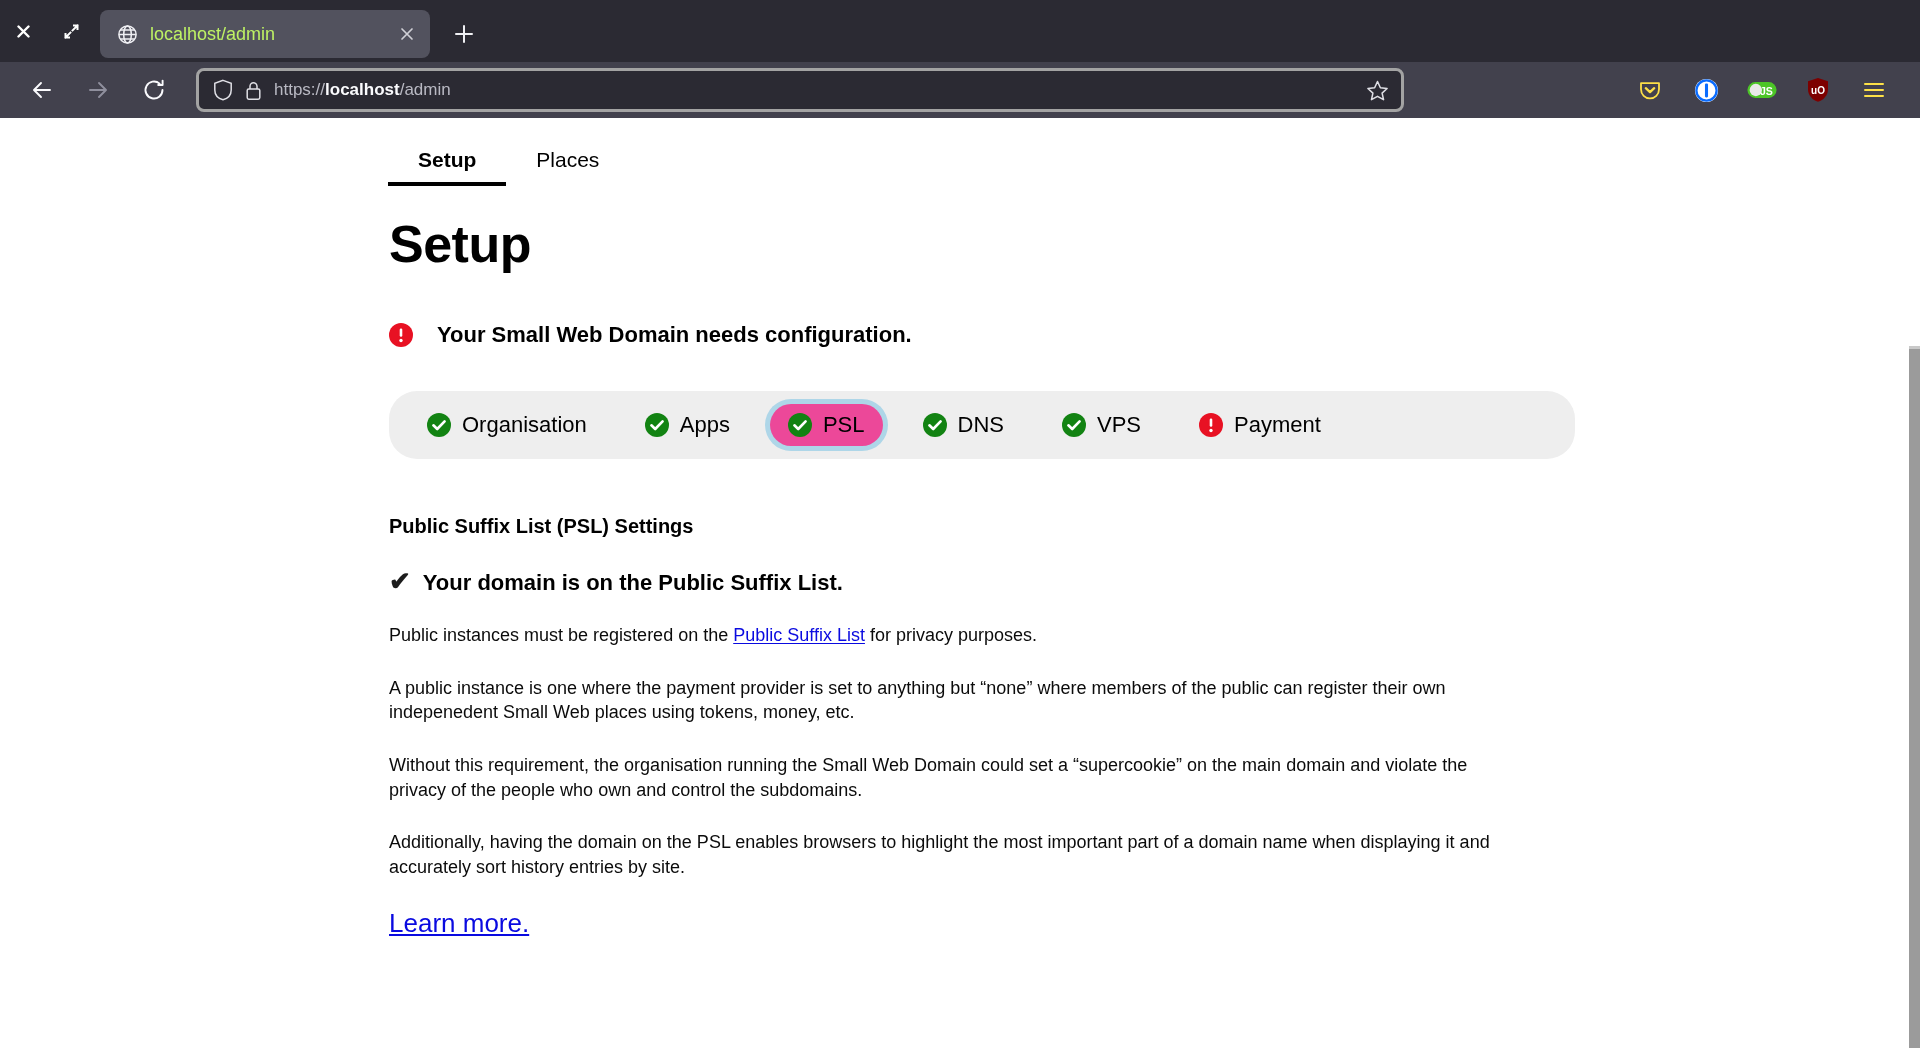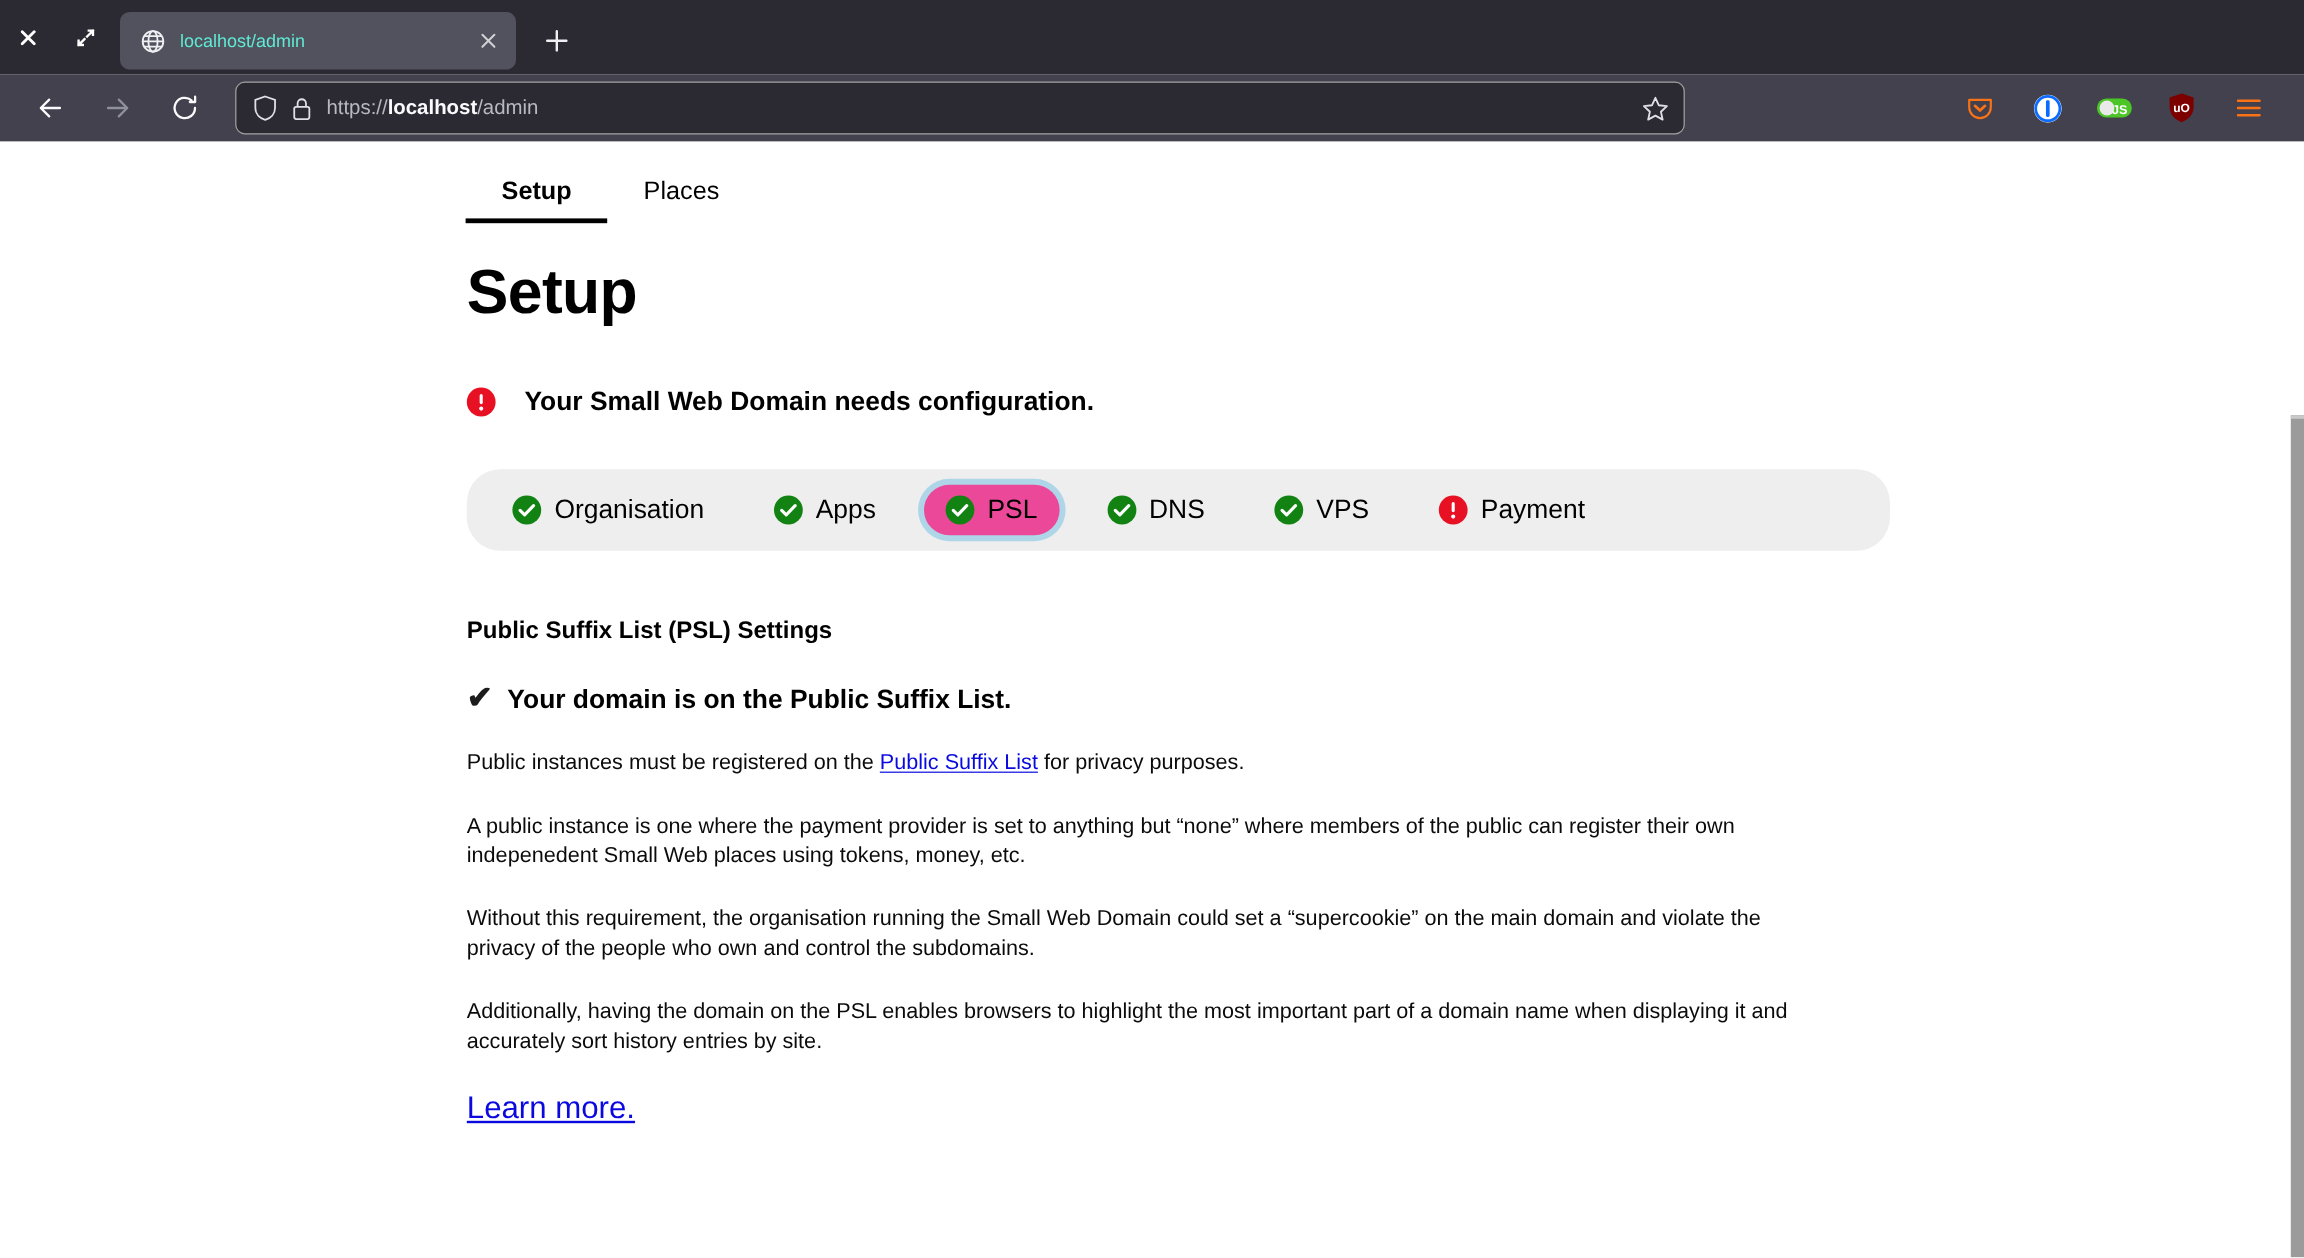--- a/index.html
+++ b/index.html
@@ -64,22 +64,22 @@
     box-sizing: border-box;
     gap: 12px;
   }
   .tab-favicon {
     width: 22px; height: 22px;
     color: #f0f0f4;
     flex: 0 0 auto;
     display: flex; align-items: center; justify-content: center;
   }
   .tab-title {
-    color: #5eead4;
-    font-size: 15px;
+    color: #bef264;
+    font-size: 18px;
     flex: 1 1 auto;
     white-space: nowrap;
     overflow: hidden;
     text-overflow: ellipsis;
   }
   .tab-close {
     width: 26px; height: 26px;
     display: flex; align-items: center; justify-content: center;
     color: #d0d0d6;
     border-radius: 4px;
@@ -113,21 +113,21 @@
     margin: 0 6px;
   }
   .navbtn.disabled { color: #8f8f9d; }
 
   .urlbar {
     flex: 0 0 auto;
     width: 1208px;
     margin-left: 14px;
     height: 44px;
     background: #2b2a33;
-    border: 1px solid #a3a3a3;
+    border: 3px solid #a3a3a3;
     border-radius: 8px;
     display: flex;
     align-items: center;
     padding: 0 12px 0 14px;
     box-sizing: border-box;
     gap: 12px;
   }
   .urlbar .ico { color: #e0e0e6; display:flex; align-items:center; flex:0 0 auto; }
   .urltext {
     flex: 1 1 auto;
@@ -143,21 +143,21 @@
     margin-left: auto;
     display: flex;
     align-items: center;
     gap: 0;
     padding-right: 4px;
   }
   .extbtn {
     width: 44px; height: 44px;
     display: flex; align-items: center; justify-content: center;
     border-radius: 5px;
-    color: #f97316;
+    color: #fde047;
     margin: 0 6px;
     flex: 0 0 auto;
   }
 
   
   .viewport {
     flex: 1 1 auto;
     background: #ffffff;
     position: relative;
     overflow: hidden;

